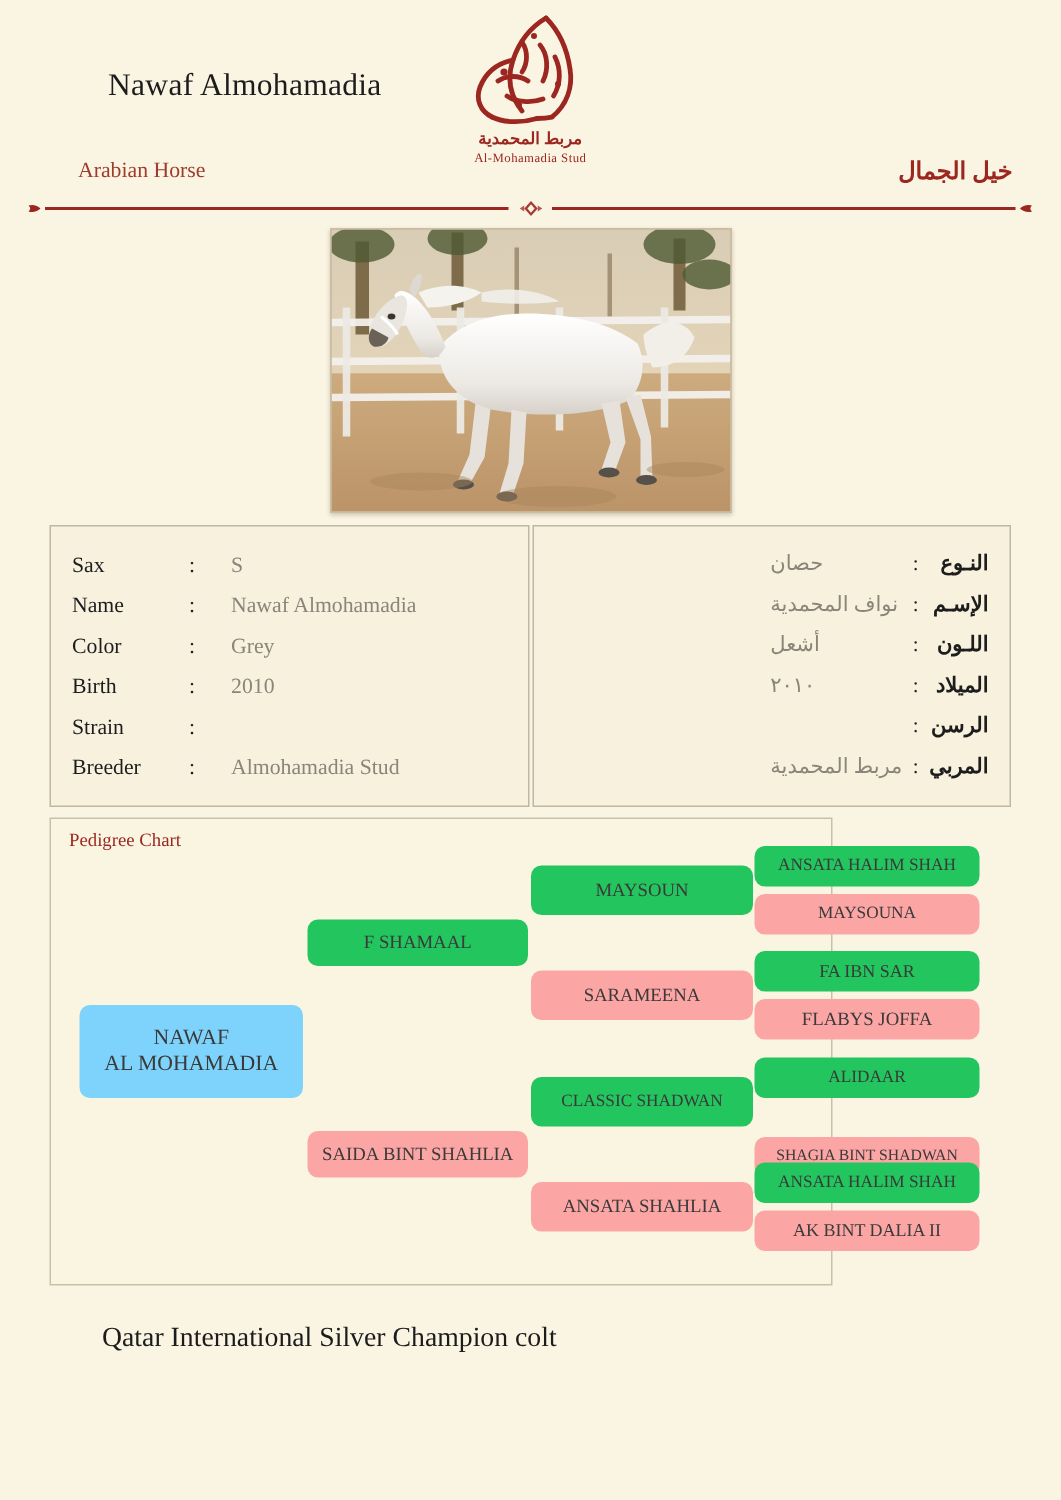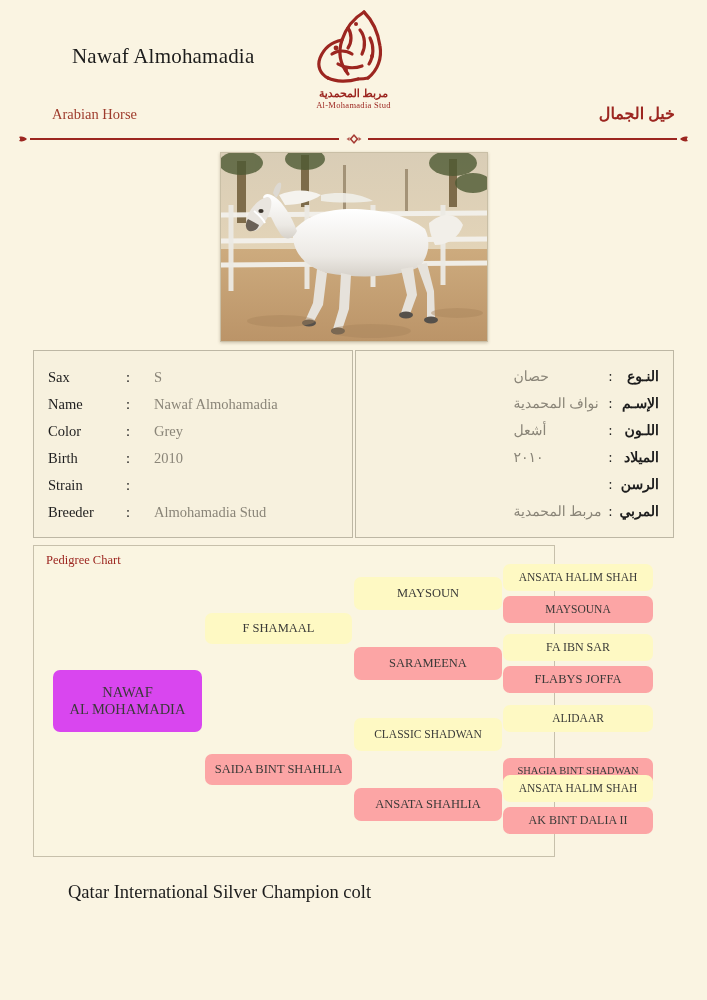--- a/index.html
+++ b/index.html
@@ -190,23 +190,23 @@
     border-radius: 7px;
     display: flex;
     align-items: center;
     justify-content: center;
     text-align: center;
     color: #3a3a38;
     box-sizing: border-box;
     padding: 0 4px;
     line-height: 1.15;
   }
-  .pbox.sire { background: #fef9c3; }
+  .pbox.sire { background: #22c55e; }
   .pbox.dam  { background: #fca5a5; }
-  .pbox.self { background: #d946ef; }
+  .pbox.self { background: #7dd3fc; }
 
   
   .g0 { left: 19px;  top: 124px; width: 149px; height: 62px;
         font-size: 14.5px; flex-direction: column; }
   .g0 span { display: block; }
   
   .g1 { left: 171px; width: 147px; height: 31px; font-size: 12.5px; }
   .g1.a { top: 67px; }
   .g1.b { top: 208px; }
   

